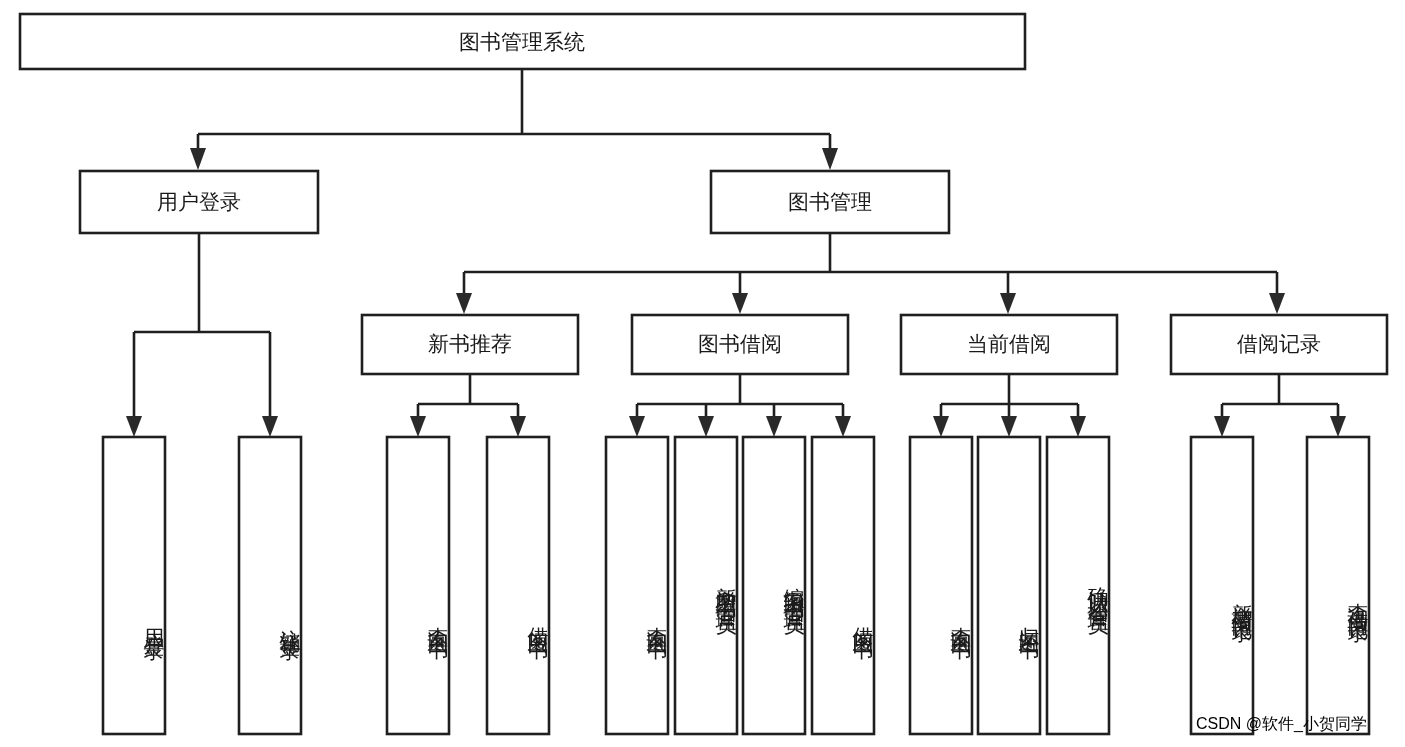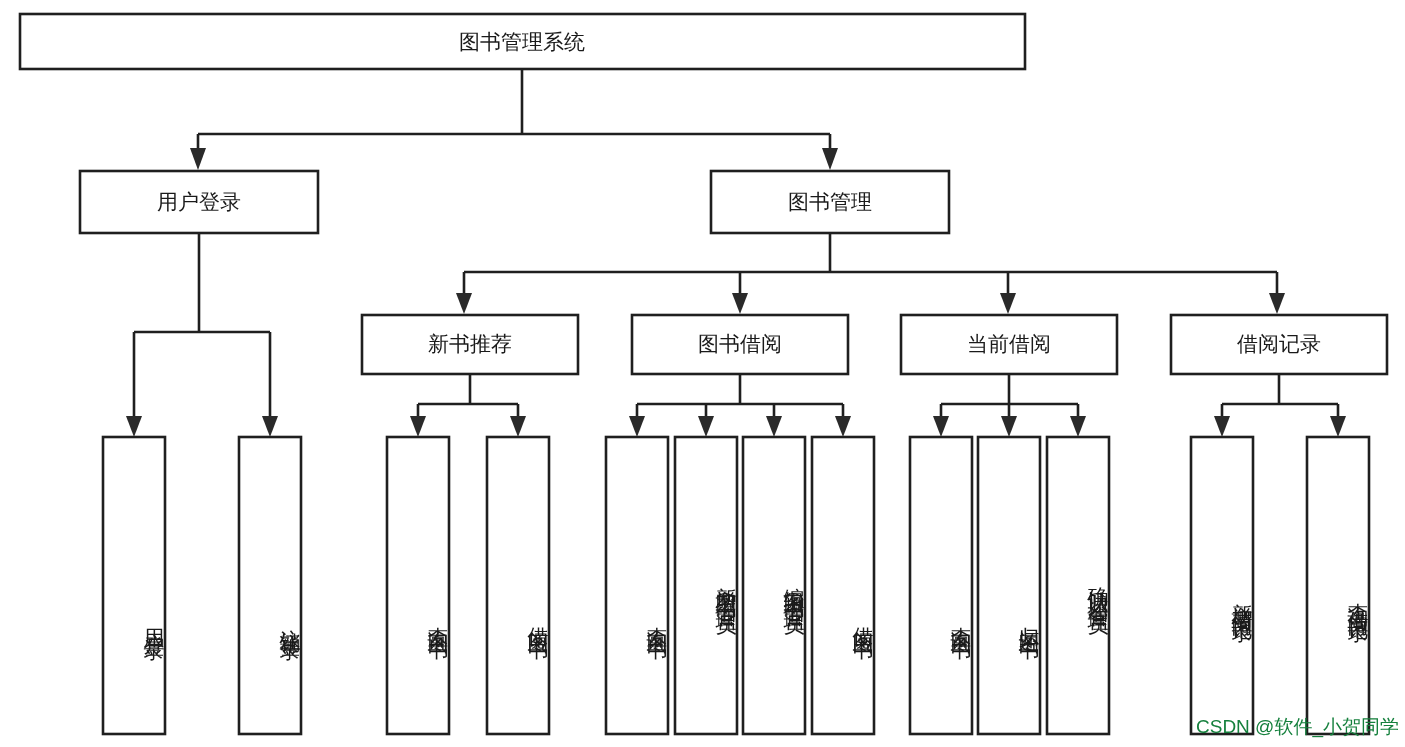--- a/index.html
+++ b/index.html
@@ -60,22 +60,22 @@
     letter-spacing: 4px;
     display: flex;
     align-items: flex-start;
     justify-content: center;
     pointer-events: none;
     user-select: none;
   }
   .watermark {
     position: absolute;
     font-family: "Liberation Sans", "DejaVu Sans", sans-serif;
-    font-size: 19px;
-    color: #15803d;
+    font-size: 16px;
+    color: #000000;
     white-space: nowrap;
     user-select: none;
   }
 </style>
 </head>
 <body>
 
 <div id="diagram-root">
 
   <svg class="diagram-svg" viewBox="0 0 1405 747">

